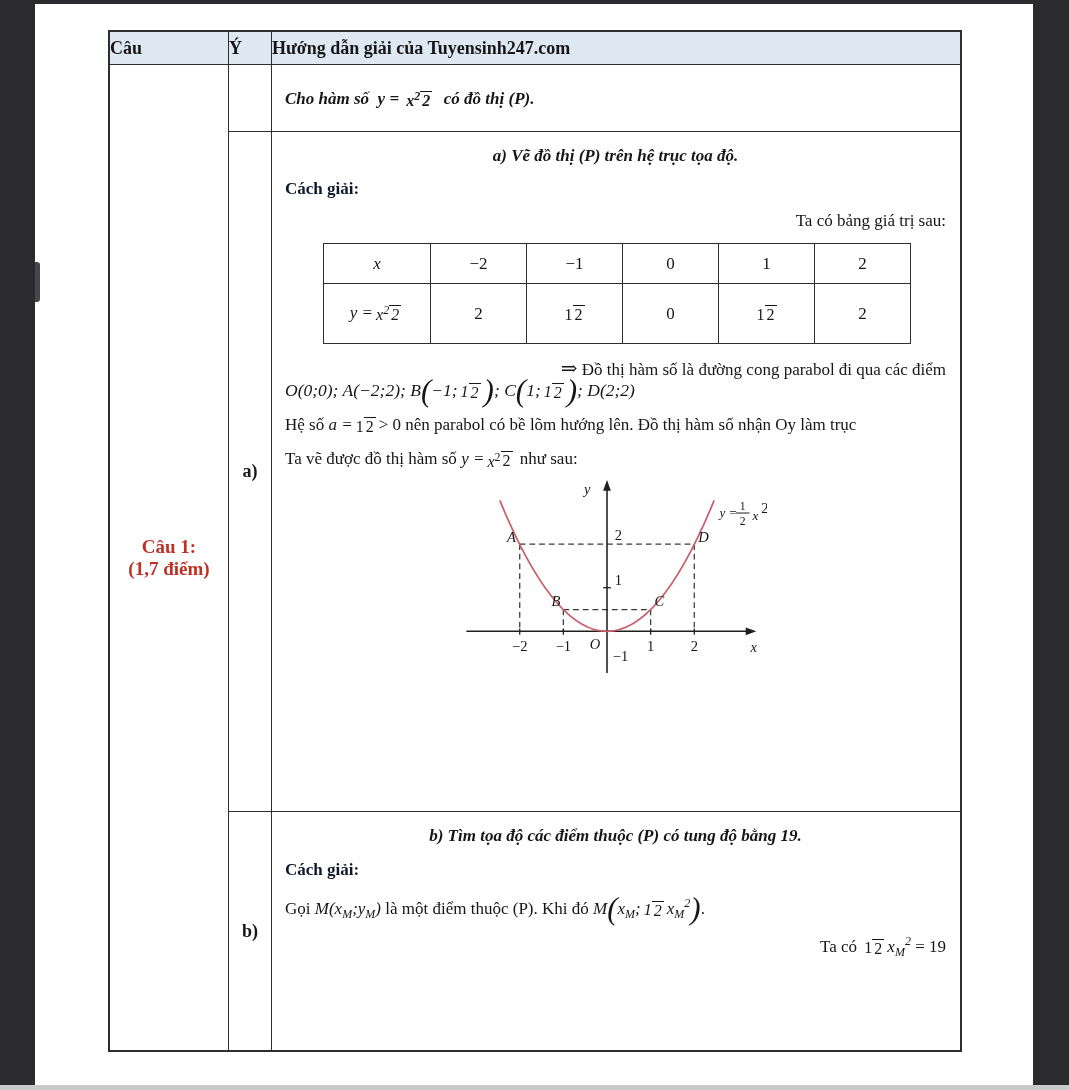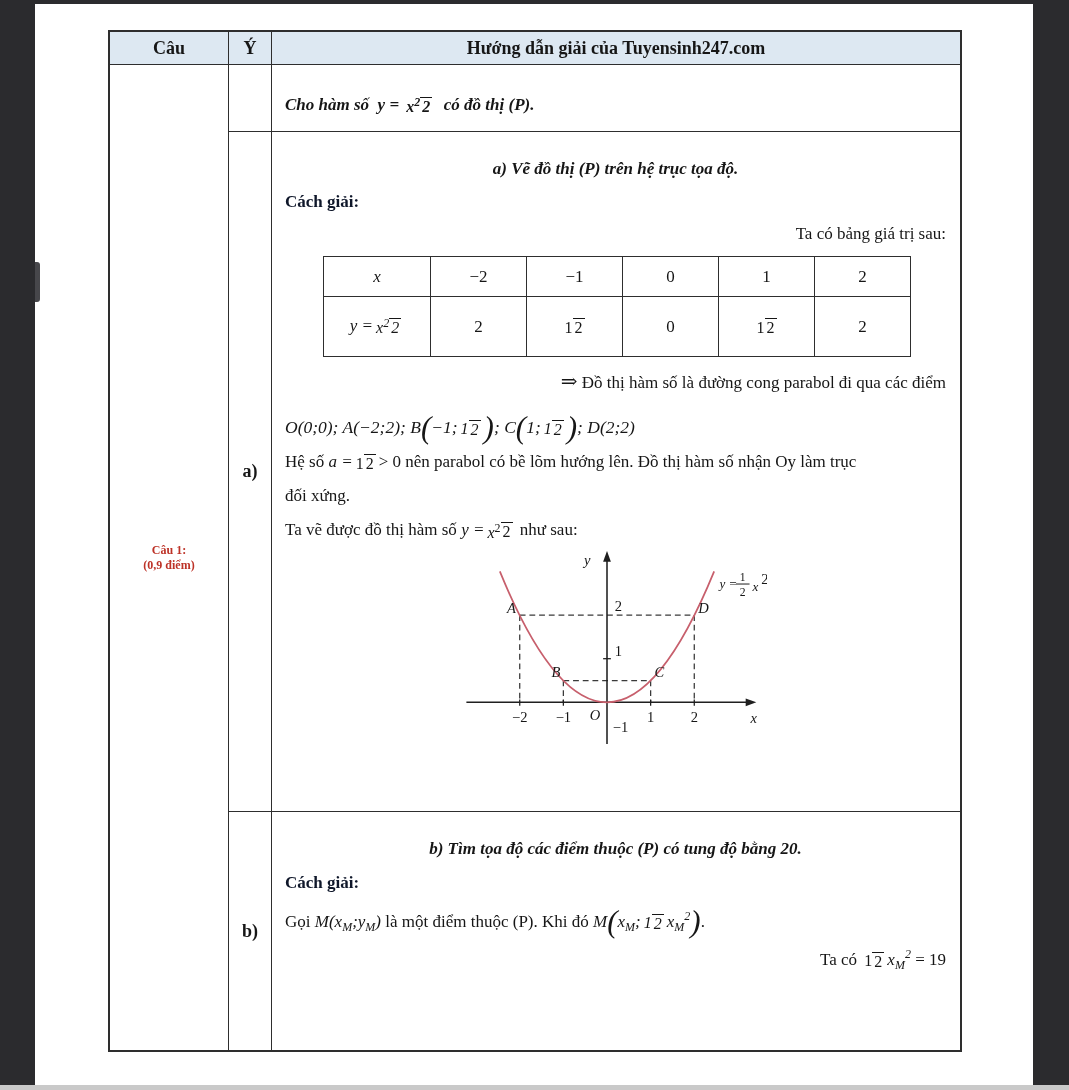--- a/index.html
+++ b/index.html
@@ -20,24 +20,24 @@
   .doc-table{
     position:absolute;left:108px;top:30px;width:854px;box-sizing:border-box;
     border:2px solid #2e2e2e;display:grid;
     grid-template-columns:119px 43px 1fr;
     grid-template-rows:33px 67px 680px 238px;
     background:#fff;
   }
   .cell{box-sizing:border-box;}
   .br{border-right:1.6px solid #2e2e2e;}
   .bb{border-bottom:1.6px solid #2e2e2e;}
-  .hdr{background:#dde8f2;font-weight:bold;font-size:18px;display:flex;align-items:center;justify-content:center;border-bottom:1.8px solid #2e2e2e;}
-  .cau-cell{grid-row:2/5;display:flex;flex-direction:column;align-items:center;justify-content:center;color:#bd3227;font-weight:bold;font-size:12px;}
+  .hdr{background:#dde8f2;font-weight:bold;font-size:18px;display:flex;align-items:center;border-bottom:1.8px solid #2e2e2e;}
+  .cau-cell{grid-row:2/5;display:flex;flex-direction:column;align-items:center;justify-content:center;color:#bd3227;font-weight:bold;font-size:19px;}
   .ymark{display:flex;align-items:center;justify-content:center;font-weight:bold;font-size:18px;}
-  .content{padding:19px 14px 4px 13px;}
+  .content{padding:6px 14px 4px 13px;}
   .intro-cell{display:flex;align-items:center;}
 
   p{margin:0;}
   .bi{font-weight:bold;font-style:italic;}
   .red{color:#0f172a;font-weight:bold;}
   .it{font-style:italic;}
 
   
   .frac{display:inline-flex;flex-direction:row;align-items:center;vertical-align:middle;line-height:1.08;margin:0 3px;font-size:16px;}
   .frac .fd{border-top:1.4px solid #161616;padding:0 2px;}
@@ -47,21 +47,21 @@
 
   
   table.vals{border-collapse:collapse;margin:12px 0 4px 38px;}
   table.vals td{border:1.6px solid #2e2e2e;text-align:center;vertical-align:middle;font-size:17px;padding:0;}
   table.vals tr.r1 td{height:39px;}
   table.vals tr.r2 td{height:59px;}
   td.w1{width:106px;} td.w2{width:95px;}
 
   .m-t8{margin-top:8px;text-align:center;}  .m-t12{margin-top:12px;text-align:right;} .m-t13{margin-top:13px;}
   .m-t14{margin-top:14px;} .m-t16{margin-top:16px;}
-  .pts-line{margin-top:24px;font-size:17.5px;}
+  .pts-line{margin-top:0;font-size:17.5px;}
   .graph-wrap{margin:6px 0 0 162px;}
 
   svg .axis{stroke:#1f1f1f;stroke-width:1.6;}
   svg .tick{stroke:#1f1f1f;stroke-width:1.3;}
   svg .dash{stroke:#3a3a3a;stroke-width:1.3;stroke-dasharray:6 4;fill:none;}
   svg .curve{stroke:#c75f6c;stroke-width:1.8;fill:none;}
   svg text{font-family:"Liberation Serif","DejaVu Serif",serif;font-size:15px;fill:#161616;}
   svg text.v{font-style:italic;}
   svg text.sm{font-size:12px;}
   svg text.lbl{font-size:13.5px;}
@@ -82,21 +82,21 @@
     </div>
   <div class="cell hdr br">
       <span>Ý</span>
     </div>
   <div class="cell hdr">
       <span>Hướng dẫn giải của Tuyensinh247.com</span>
     </div>
 
   <div class="cell br cau-cell">
     <span>Câu 1:</span>
-    <span>(0,9 điểm)</span>
+    <span>(1,7 điểm)</span>
   </div>
 
   <div class="cell br bb"></div>
   <div class="cell bb content intro-cell">
     <p class="bi">
       <span>Cho hàm số</span>&nbsp;
       <span>y =</span>
       <span class="frac">
           <span class="fn"><span>x</span><sup>2</sup></span>
           <span class="fd">2</span>
@@ -161,21 +161,20 @@
     </p>
 
     <p class="m-t14">
       <span>Hệ số</span>
       <span class="it">a =</span><span class="frac">
           <span>1</span>
           <span class="fd">2</span>
         </span><span>&gt; 0</span>
       <span>nên parabol có bề lõm hướng lên. Đồ thị hàm số nhận Oy làm trục</span>
     </p>
-    <p class="m-t14">đối xứng.</p>
 
     <p class="m-t14">
       <span>Ta vẽ được đồ thị hàm số</span>
       <span class="it">y =</span><span class="frac">
           <span><span class="it">x</span><sup>2</sup></span>
           <span class="fd">2</span>
         </span>
       <span>như sau:</span>
     </p>
 
@@ -226,21 +225,21 @@
         <text class="v lbl" x="315" y="45">x</text>
         <text x="324" y="38" font-size="10">2</text>
       </svg>
     </div>
   </div>
 
   <div class="cell br ymark">
       <span>b)</span>
     </div>
   <div class="cell content">
-    <p class="bi m-t8">b) Tìm tọa độ các điểm thuộc (P) có tung độ bằng 20.</p>
+    <p class="bi m-t8">b) Tìm tọa độ các điểm thuộc (P) có tung độ bằng 19.</p>
     <p class="red m-t14">Cách giải:</p>
 
     <p class="m-t16">
       <span>Gọi</span>
       <span class="it"><span>M</span><span>(</span><span>x</span><sub>M</sub><span>;</span><span>y</span><sub>M</sub><span>)</span></span>
       <span>là một điểm thuộc (P). Khi đó</span>
       <span class="it"><span>M</span><span class="bigp">(</span><span>x</span><sub>M</sub><span>;</span><span class="frac">
             <span>1</span>
             <span class="fd">2</span>
           </span><span>x</span><sub>M</sub><sup>2</sup><span class="bigp">)</span></span><span>.</span>

